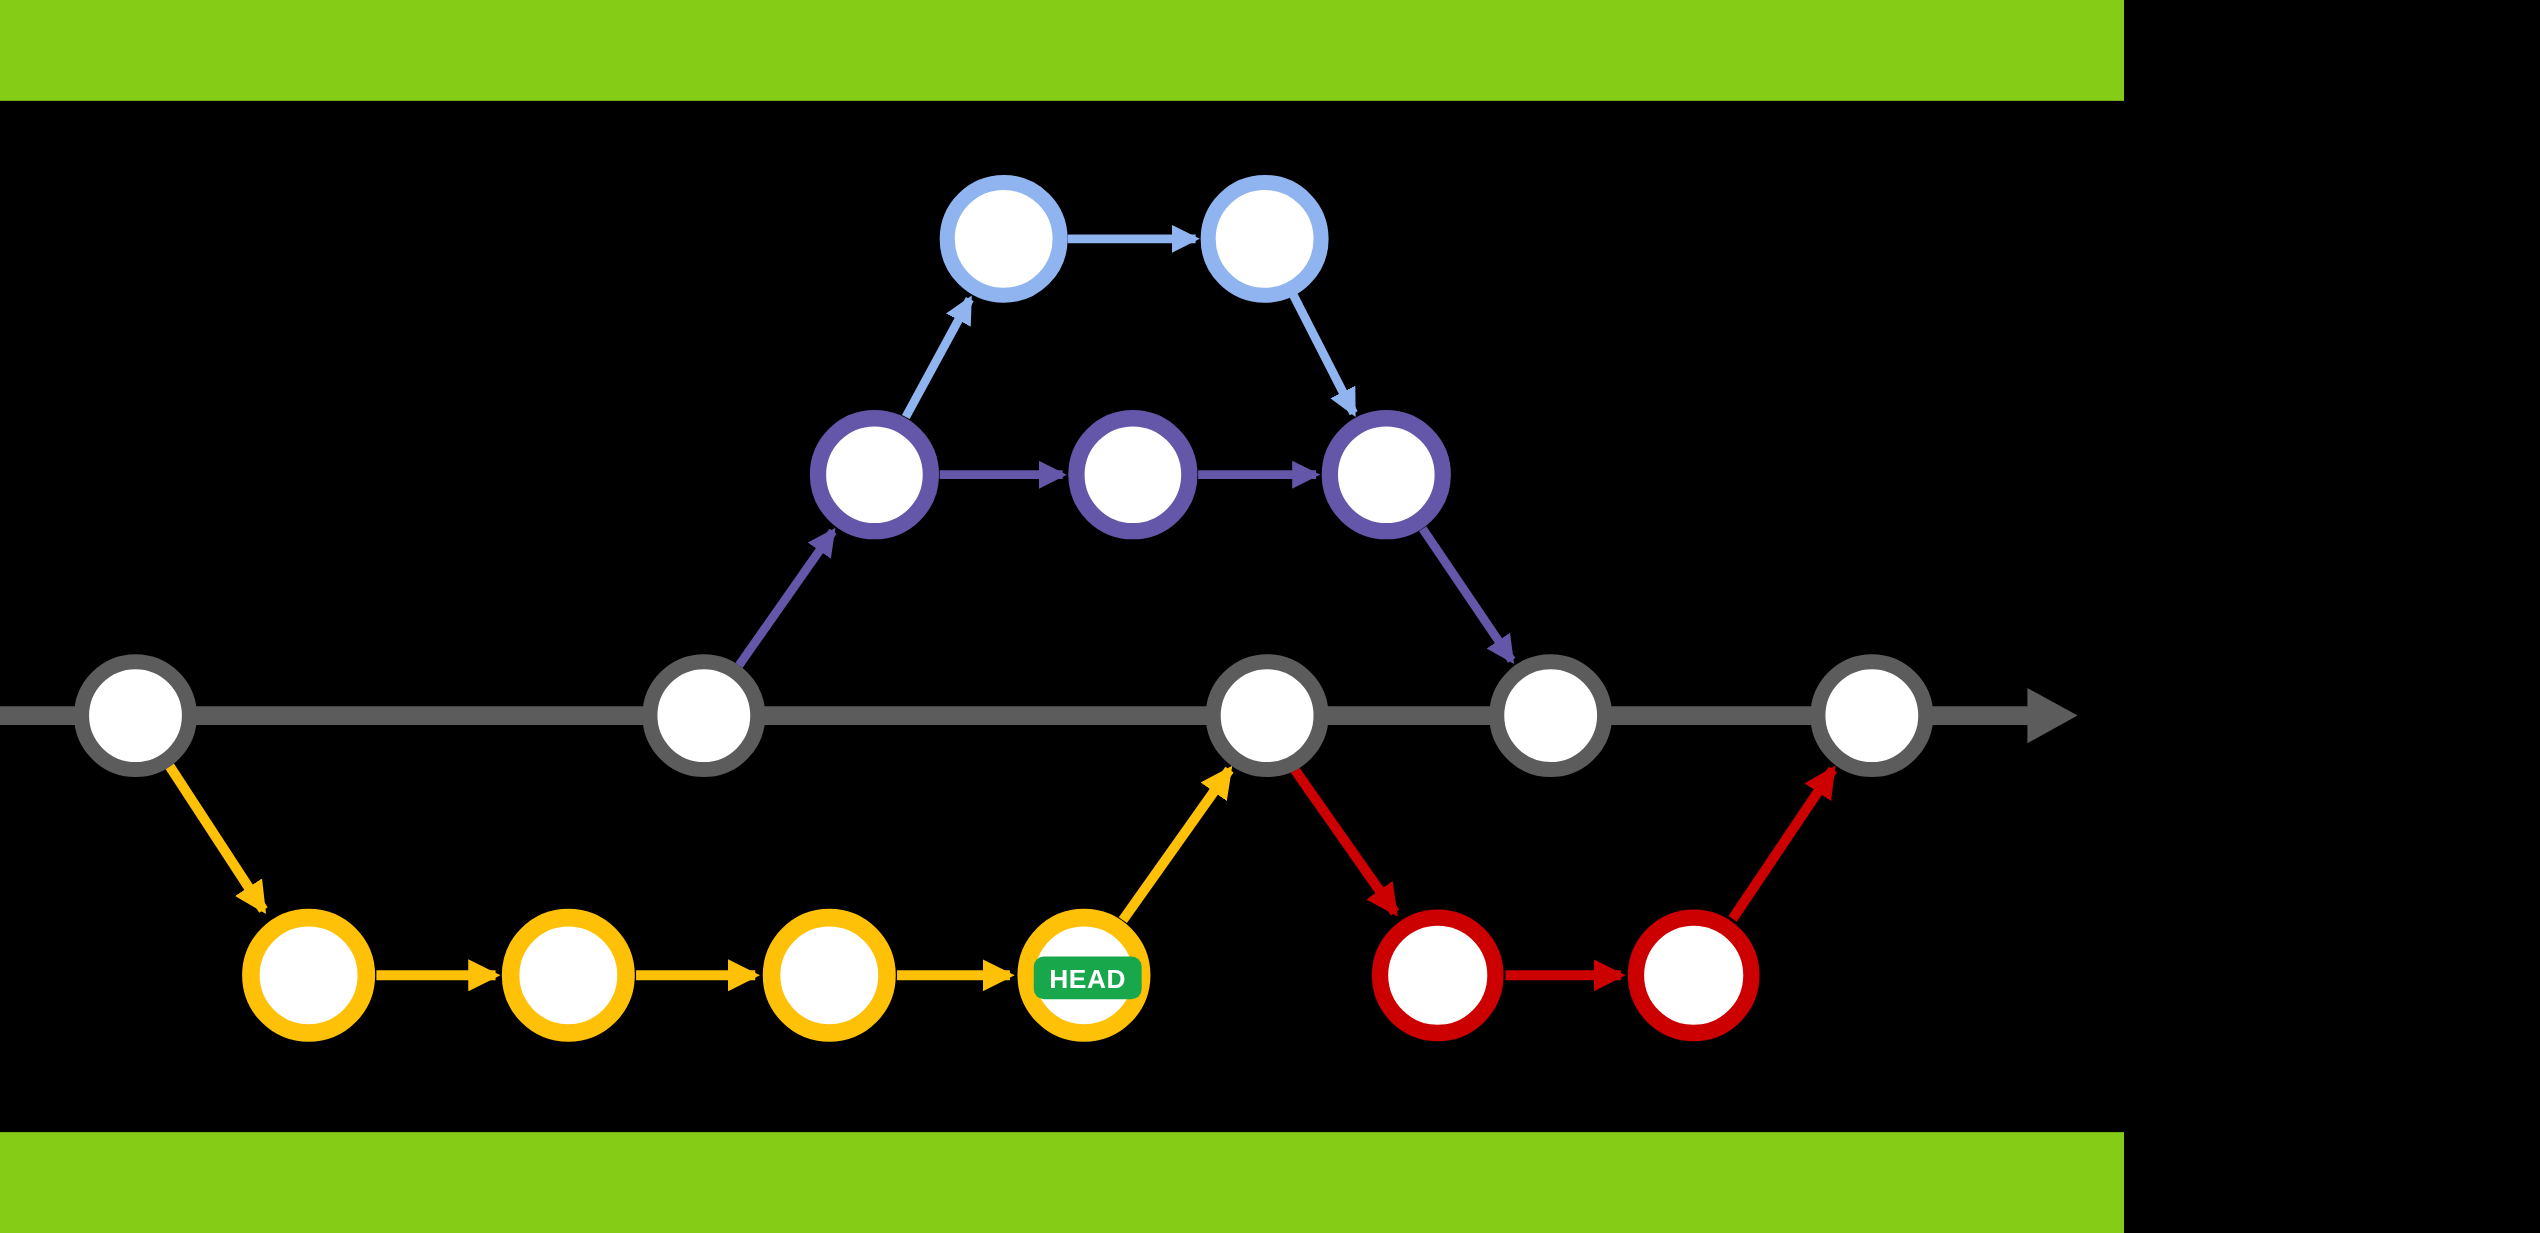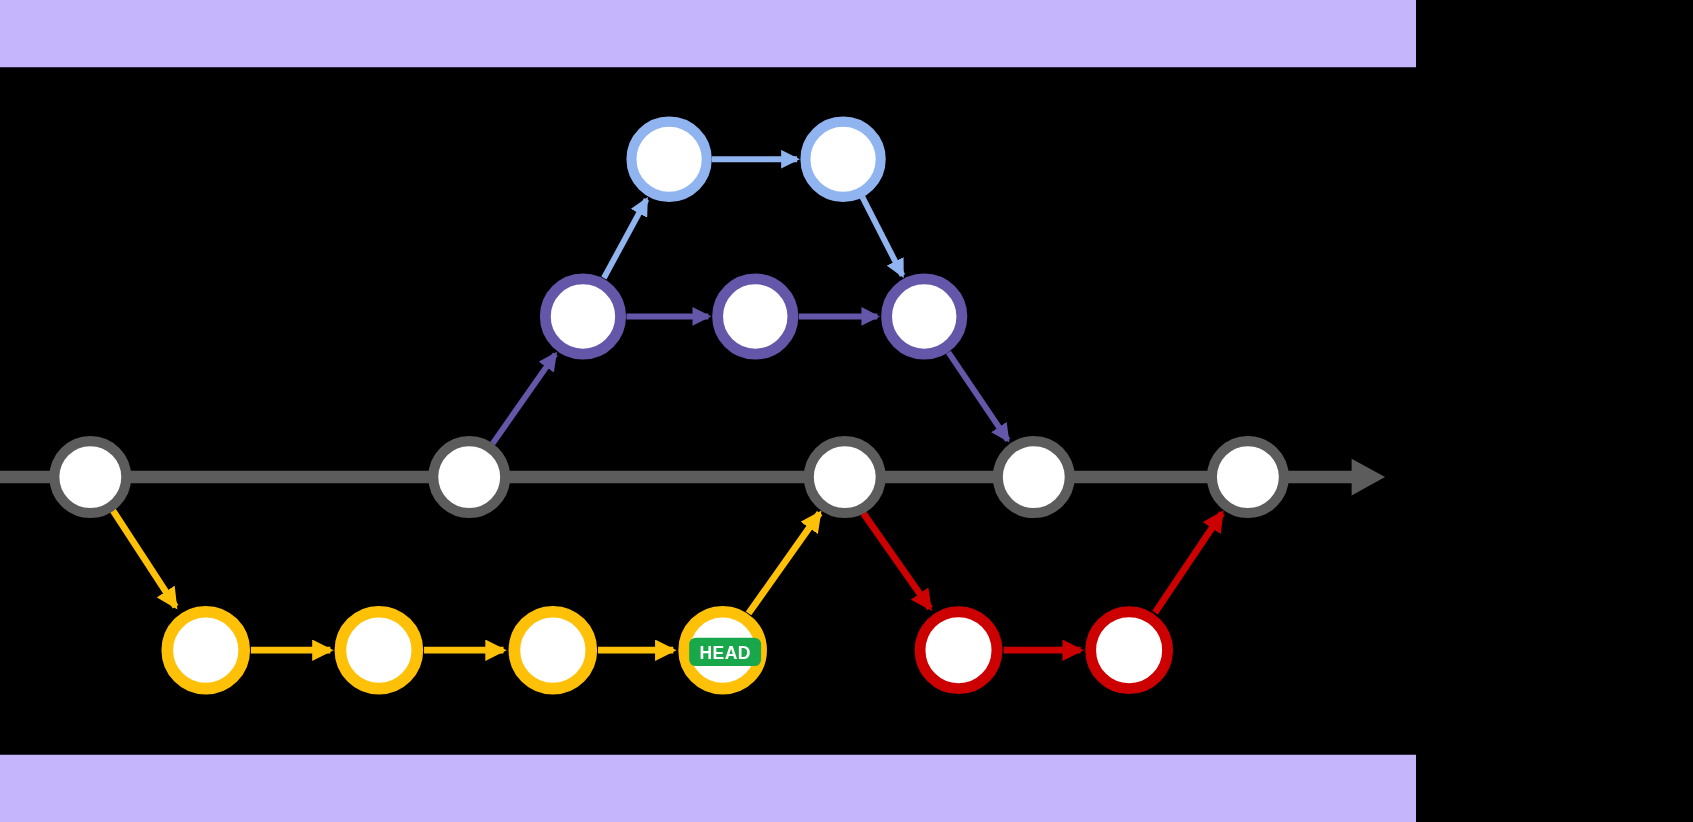--- a/index.html
+++ b/index.html
@@ -7,21 +7,21 @@
     padding: 0;
     width: 100%;
     height: 100%;
     background: #000000;
     overflow: hidden;
     font-family: "Liberation Sans", sans-serif;
   }
   .stage {
     width: 1416px;
     height: 822px;
-    background: #c4b5fd;
+    background: #84cc16;
     position: relative;
   }
   svg { display: block; width: 100%; height: 100%; }
   .head-label {
     font-family: "Liberation Sans", "DejaVu Sans", sans-serif;
     font-weight: bold;
     letter-spacing: 0.5px;
   }
 </style>
 </head>

